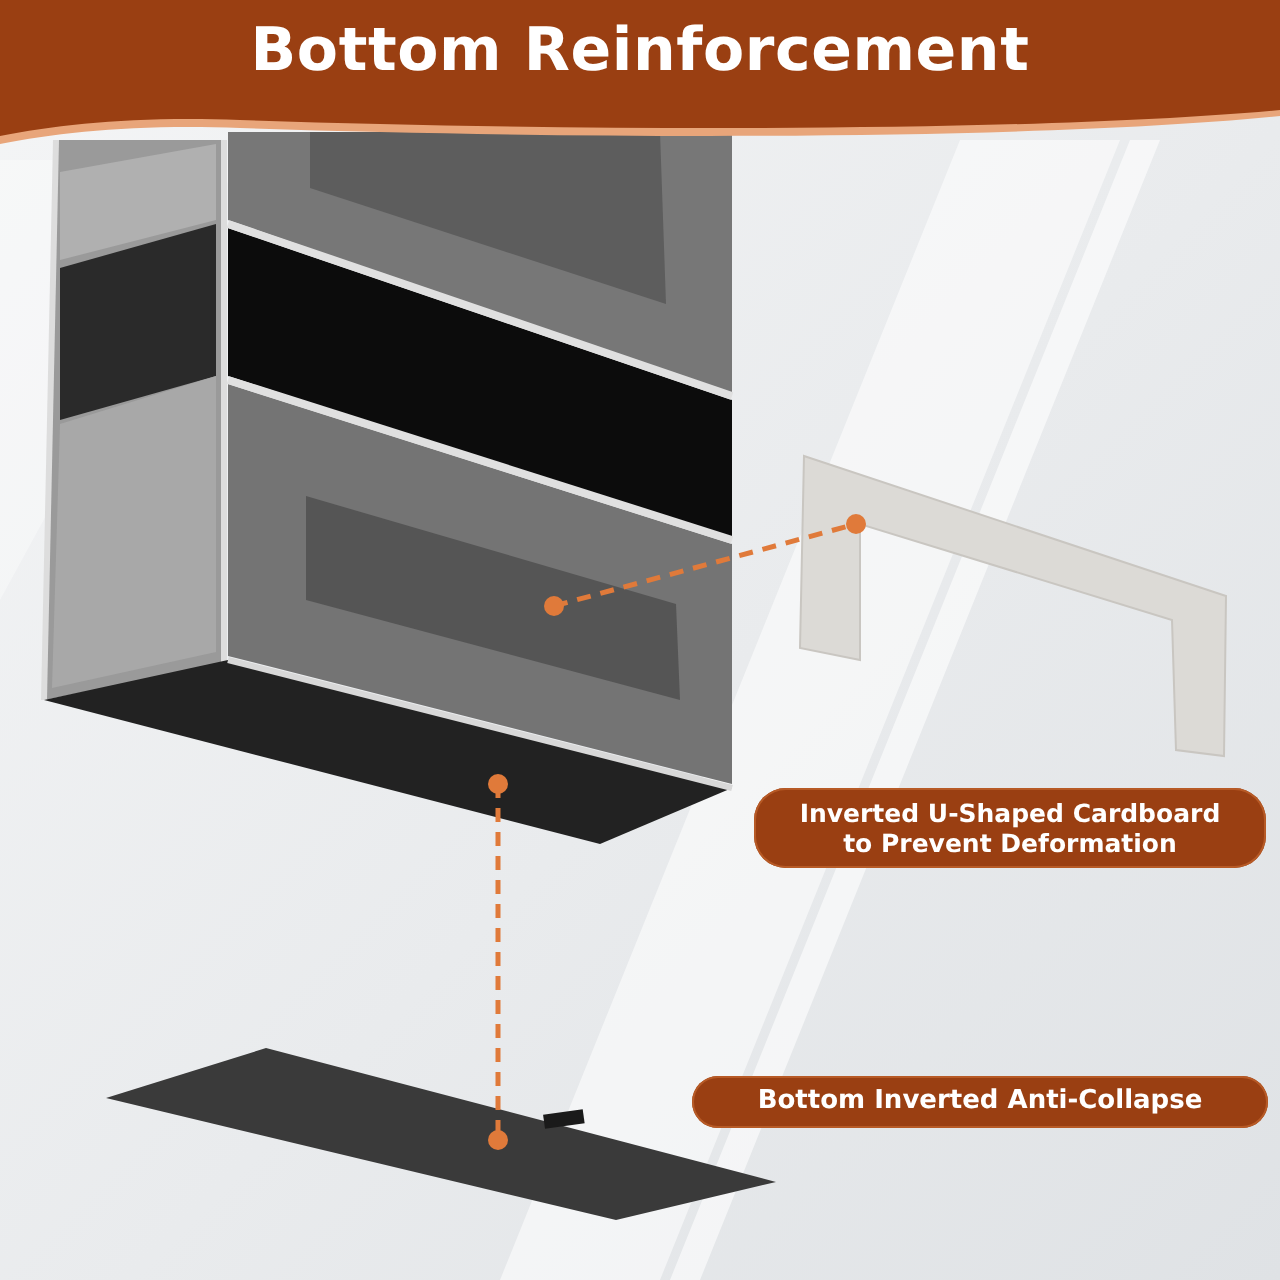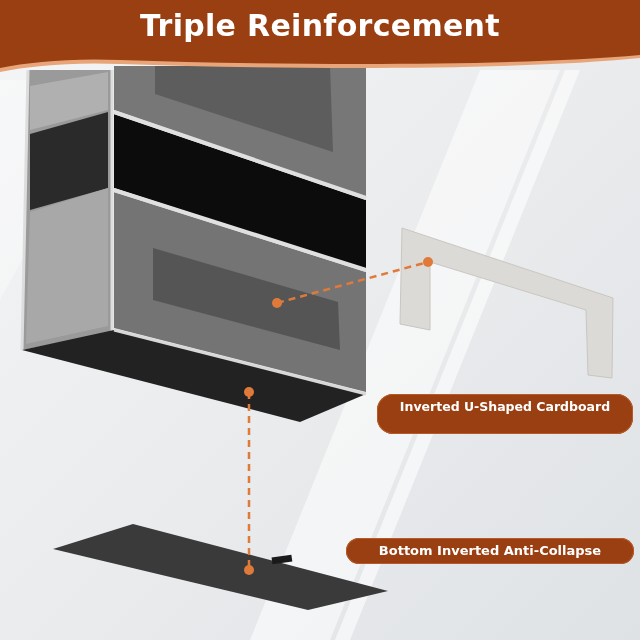--- a/index.html
+++ b/index.html
@@ -78,18 +78,19 @@
     <line x1="249" y1="392" x2="249" y2="570" stroke="#e07a3a" stroke-width="2.5" stroke-dasharray="7,5"></line>
     <circle cx="249" cy="392" r="5" fill="#e07a3a"></circle>
     <circle cx="249" cy="570" r="5" fill="#e07a3a"></circle>
   </g>
 </svg>
 
 <svg class="header" width="640" height="80" viewBox="0 0 640 80">
   <path d="M0,0 H640 V58 C520,70 300,70 120,64 C70,62 30,66 0,72 Z" fill="#e8a57a"></path>
   <path d="M0,0 H640 V55 C520,66 300,66 120,60 C70,58 30,62 0,68 Z" fill="#9a3f12"></path>
 </svg>
-<div class="title">Triple Reinforcement</div>
+<div class="title">Bottom Reinforcement</div>
 
 <div class="pill pill1">
   <div>Inverted U-Shaped Cardboard</div>
+  <div>to Prevent Deformation</div>
 </div>
 <div class="pill pill2">Bottom Inverted Anti-Collapse</div>
 
 </body></html>

